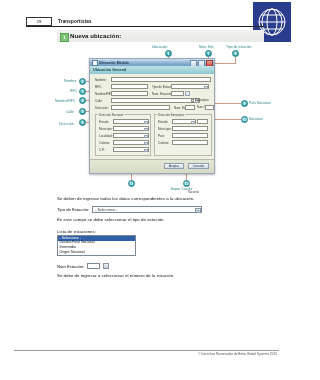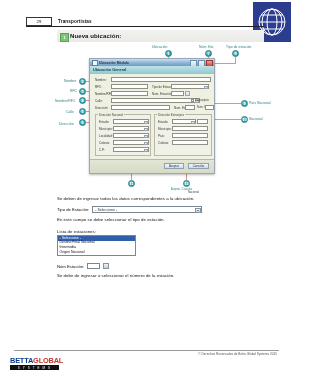--- a/index.html
+++ b/index.html
@@ -404,20 +404,14 @@
   <div class="row-sel" style="left:57px;top:263px;">
     <span class="row-lab">Núm Estación:</span>
     <span class="sm-in"></span>
     <span class="sm-btn"></span>
   </div>
 
   <div class="prose" style="left:57px;top:273px;">Se debe de ingresar o seleccionar el número de la estación.</div>
 
   <div class="f-rule"></div>
   <div class="f-copy">© Derechos Reservados de Betta Global Systems 2015</div>
-  <div class="logo">
-    <div class="logo-t">
-      <span class="a">BETTA</span><span class="b">GLOBAL</span>
-    </div>
-    <div class="logo-sub">S Y S T E M S</div>
-  </div>
 
 </div>
 
 </body></html>

